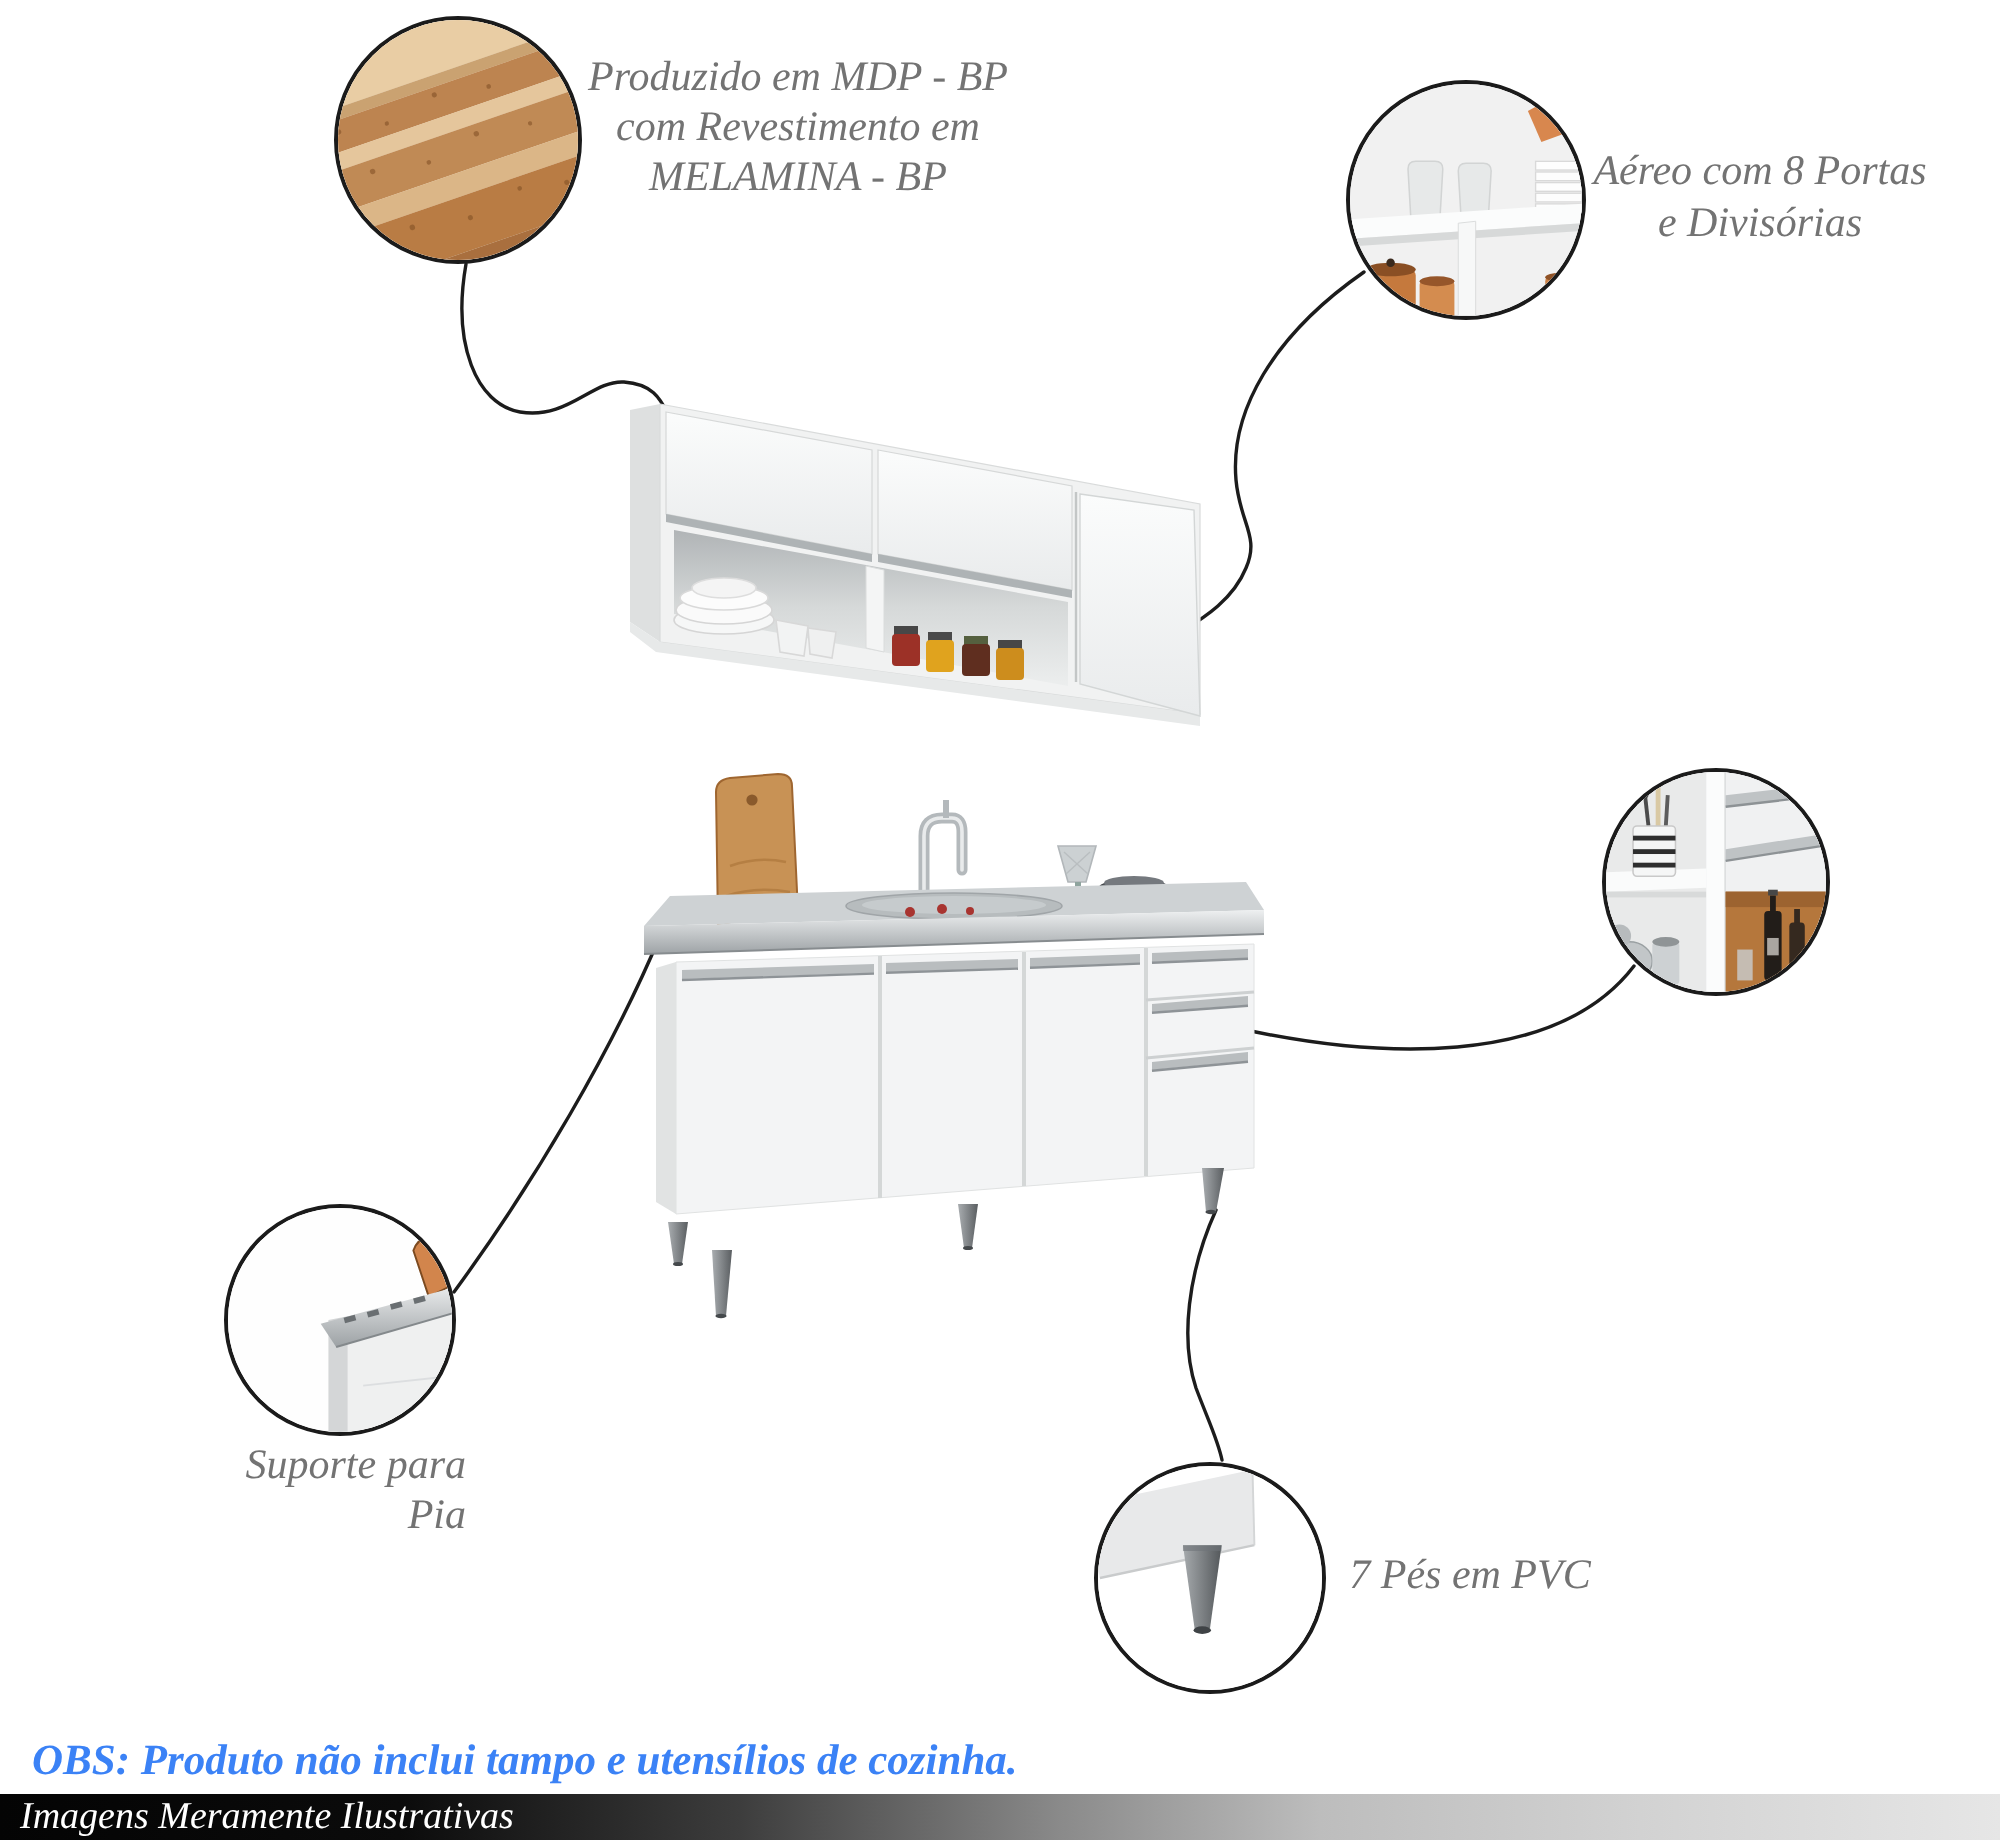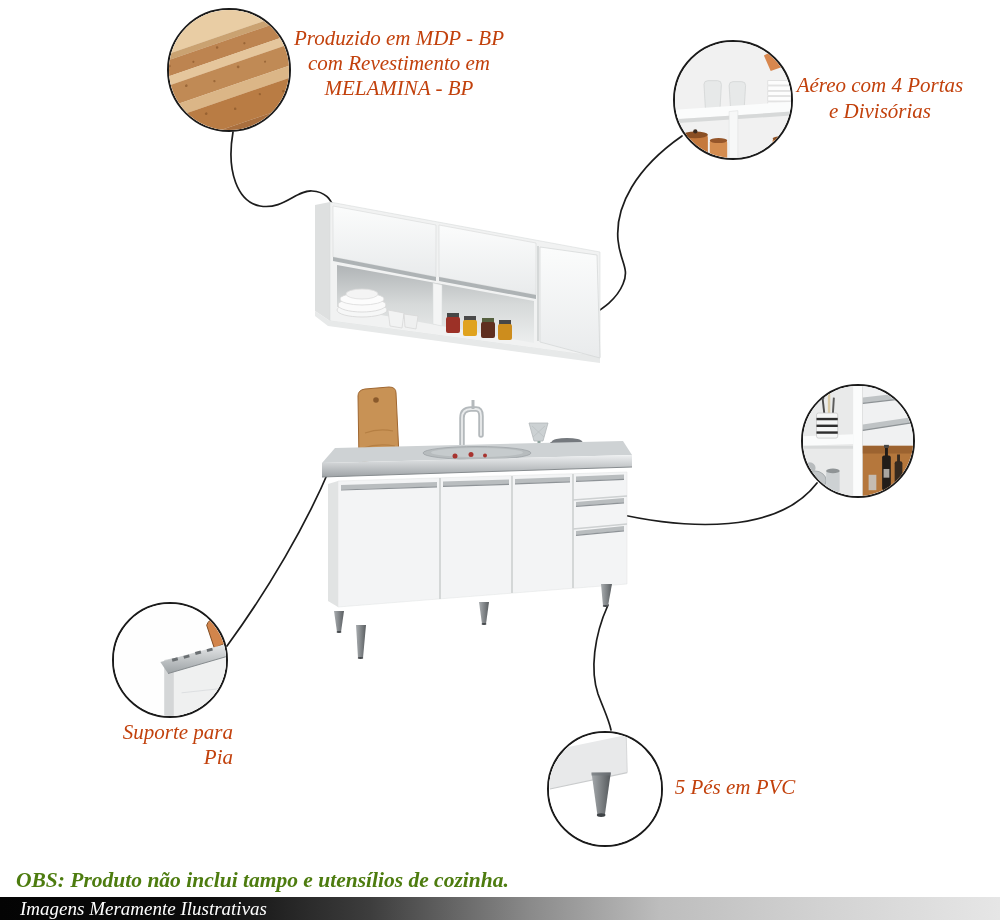--- a/index.html
+++ b/index.html
@@ -1,41 +1,41 @@
 <!DOCTYPE html>
 <html><head>
 <meta charset="utf-8">
 <style>
   html,body{margin:0;padding:0;background:#ffffff;}
   #stage{position:relative;width:1000px;height:920px;background:#ffffff;overflow:hidden;
          font-family:"Liberation Serif", serif;}
   .callout-circle{position:absolute;border-radius:50%;border:2px solid #1b1b1b;overflow:hidden;
                   background:#fff;box-sizing:border-box;}
   .callout-circle svg{display:block;width:100%;height:100%;}
-  .callout-label{position:absolute;font-style:italic;color:#c2410c;text-align:center;
+  .callout-label{position:absolute;font-style:italic;color:#737373;text-align:center;
                  white-space:pre-line;font-size:21px;line-height:25px;}
   #lbl-material{left:285px;top:26px;width:228px;}
   #lbl-aereo{left:780px;top:72px;width:200px;line-height:26px;}
   #lbl-balcao{left:755px;top:333px;width:205px;line-height:26px;}
   #lbl-suporte{left:108px;top:720px;width:125px;text-align:right;}
   #lbl-pes{left:670px;top:775px;width:130px;}
   #circ-material{left:167px;top:8px;width:124px;height:124px;}
   #circ-aereo{left:673px;top:40px;width:120px;height:120px;}
   #circ-balcao{left:801px;top:384px;width:114px;height:114px;}
   #circ-suporte{left:112px;top:602px;width:116px;height:116px;}
   #circ-pes{left:547px;top:731px;width:116px;height:116px;}
   #connectors{position:absolute;left:0;top:0;width:1000px;height:920px;}
   #wall-cab{position:absolute;left:300px;top:195px;}
   #base-cab{position:absolute;left:295px;top:378px;}
   #obs-note{position:absolute;left:16px;top:868px;font-style:italic;font-weight:bold;
-            font-size:21.5px;color:#4d7c0f;white-space:nowrap;}
+            font-size:21.5px;color:#3b82f6;white-space:nowrap;}
   #footer-bar{position:absolute;left:0;top:897px;width:1000px;height:23px;
               background:linear-gradient(90deg,#040404 0%,#0b0b0b 20%,#3d3d3d 37%,#8a8a8a 53%,#bdbdbd 66%,#d2d2d2 82%,#e6e6e6 100%);}
   #footer-bar span{display:block;color:#ffffff;font-style:italic;font-size:19px;line-height:23px;
-                   padding-left:20px;}
+                   padding-left:10px;}
 </style>
 </head>
 <body>
 
 <div id="stage">
 
   <svg id="connectors" viewBox="0 0 1000 920" fill="none">
     <path d="M 233,132 C 226,172 238,202 260,206 C 284,210 296,190 312,191 C 326,192 330,199 334,207" stroke="#1c1c1c" stroke-width="1.7" stroke-linecap="round"></path>
     <path d="M 682,136 C 636,168 615,206 618,240 C 620,262 630,268 623,284 C 616,301 600,310 589,317" stroke="#1c1c1c" stroke-width="1.7" stroke-linecap="round"></path>
     <path d="M 817,483 C 778,534 688,530 614,513" stroke="#1c1c1c" stroke-width="1.7" stroke-linecap="round"></path>
@@ -314,24 +314,24 @@
         <polygon points="44,41 64,41 58,84 50,84" fill="url(#footGrad2)"></polygon>
         <rect x="44" y="41" width="20" height="3" fill="#707579" opacity="0.6"></rect>
         <ellipse cx="54" cy="85" rx="4.5" ry="2" fill="#3f4346"></ellipse>
       </g>
     </svg>
   </div>
 
   <div class="callout-label" id="lbl-material">Produzido em MDP - BP
 com Revestimento em
 MELAMINA - BP</div>
-  <div class="callout-label" id="lbl-aereo">Aéreo com 4 Portas
+  <div class="callout-label" id="lbl-aereo">Aéreo com 8 Portas
 e Divisórias</div>
   <div class="callout-label" id="lbl-suporte">Suporte para
 Pia</div>
-  <div class="callout-label" id="lbl-pes">5 Pés em PVC</div>
+  <div class="callout-label" id="lbl-pes">7 Pés em PVC</div>
 
   <div id="obs-note">OBS: Produto não inclui tampo e utensílios de cozinha.</div>
   <div id="footer-bar">
     <span>Imagens Meramente Ilustrativas</span>
   </div>
 
 </div>
 
 </body></html>

